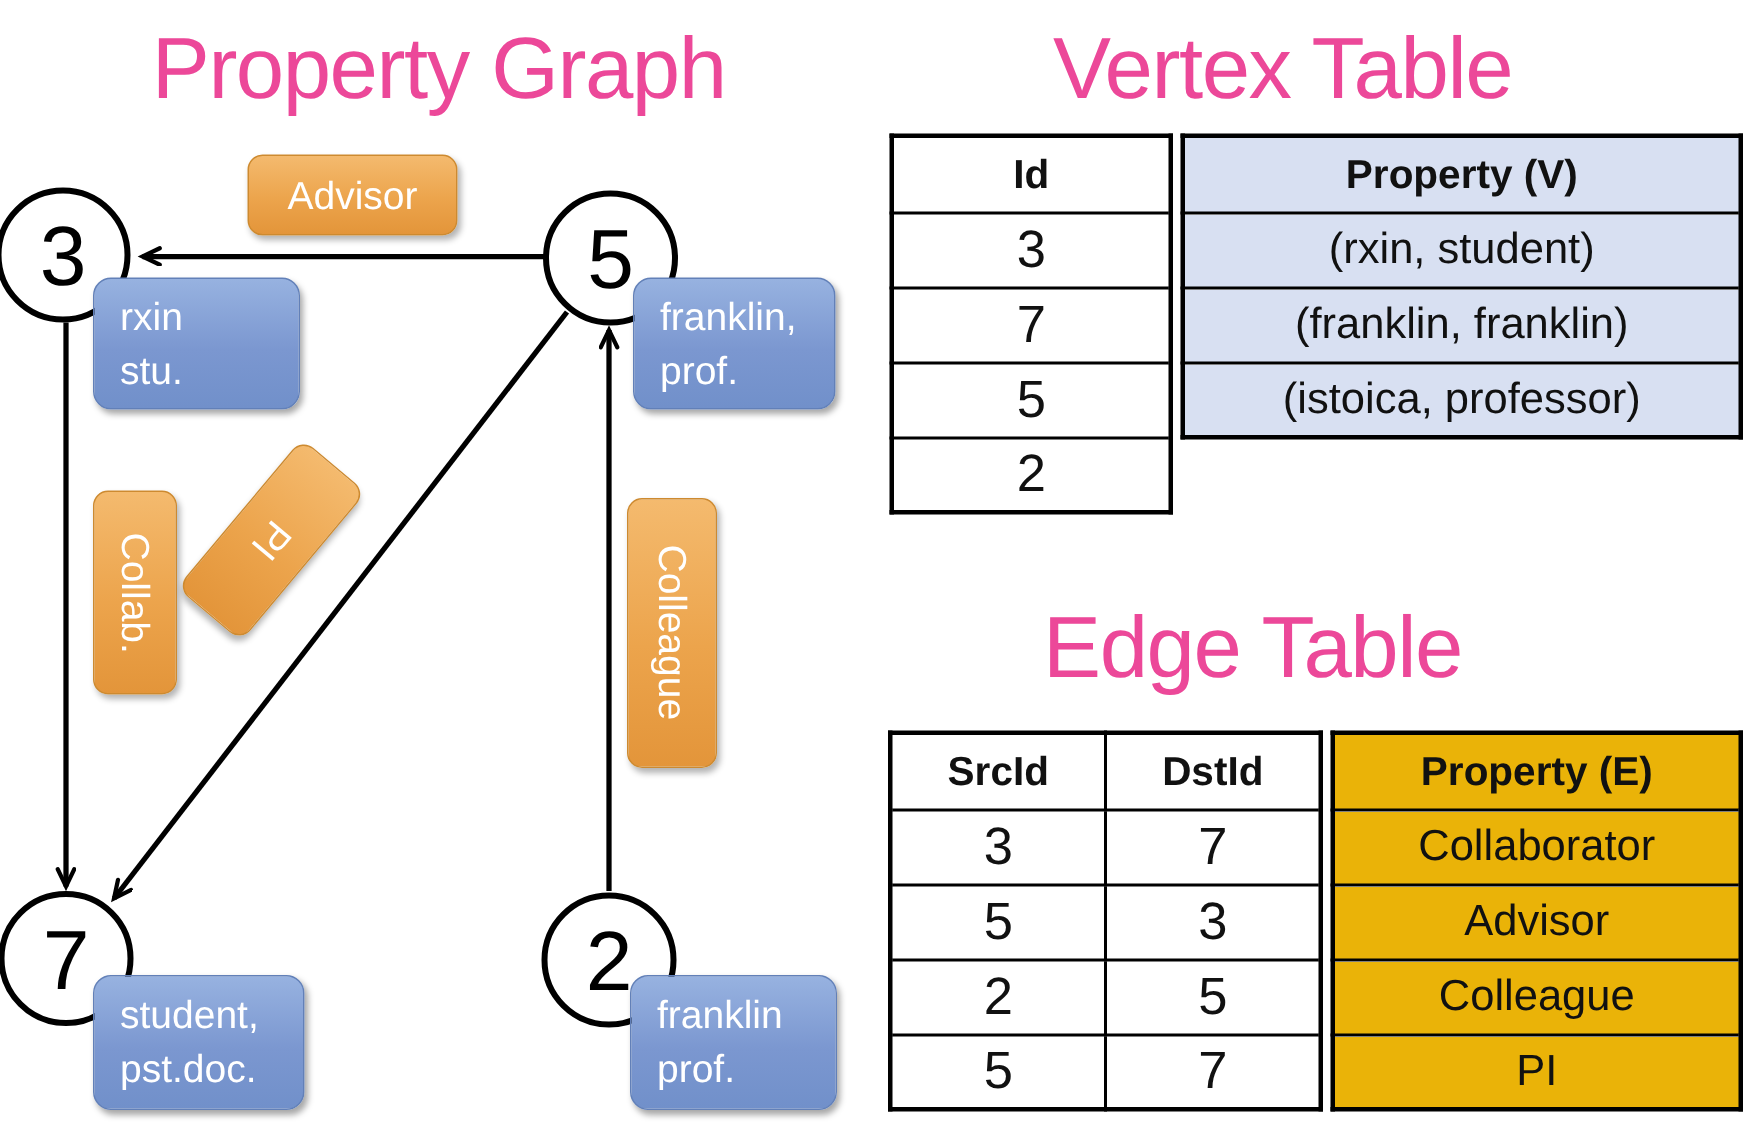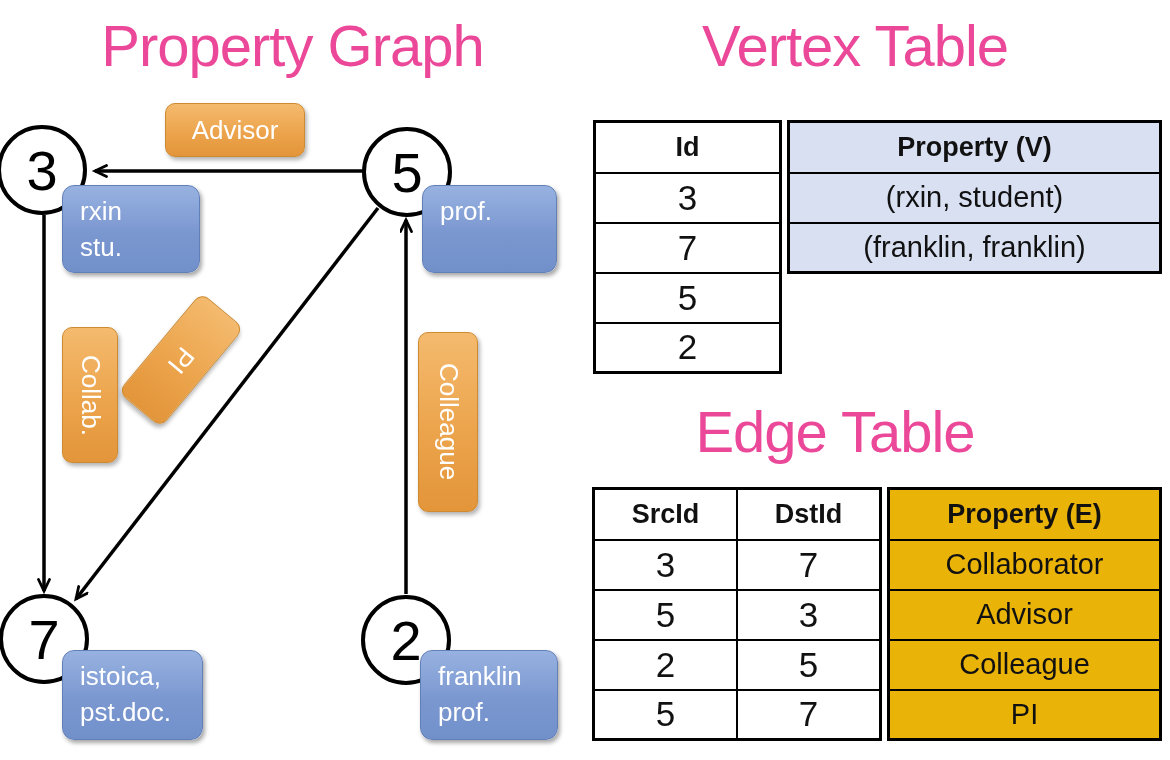--- a/index.html
+++ b/index.html
@@ -39,21 +39,21 @@
     background:linear-gradient(180deg,#f4ba6e 0%,#eca44c 55%,#e3953a 100%);
     border:1px solid #cd8a30;
     box-shadow:2px 3px 4px rgba(0,0,0,0.3);
     color:#fff; font-size:26px;
     display:flex; align-items:center; justify-content:center;
   }
   .elabel.vertical span { writing-mode:vertical-rl; }
 
   
   .tables-row { position:absolute; display:flex; gap:5px; align-items:flex-start; }
-  #vertex-tables { left:593px; top:120px; }
+  #vertex-tables { left:593px; top:89px; }
   #edge-tables   { left:592px; top:487px; }
 
   table.ptable { border-collapse:collapse; table-layout:fixed; border:3px solid #000; background:#fff; }
   .ptable th, .ptable td {
     border:2px solid #000; text-align:center; vertical-align:middle; padding:0;
     overflow:hidden; white-space:nowrap;
   }
   .ptable th { height:51px; font-size:27px; font-weight:bold; }
   .ptable td { height:50px; font-size:29px; font-weight:300; }
   .ptable td.num { font-size:35px; }
@@ -89,25 +89,26 @@
     </svg>
 
     <div id="graph-layer">
         <div class="gnode" style="left: -3px; top: 125px;">3</div>
         <div class="vprop-box" style="left: 62px; top: 185px; width: 138px; height: 88px;">
           <div>rxin</div>
           <div>stu.</div>
         </div>
         <div class="gnode" style="left: 362px; top: 127px;">5</div>
         <div class="vprop-box" style="left: 422px; top: 185px; width: 135px; height: 88px;">
+          <div>franklin,</div>
           <div>prof.</div>
         </div>
         <div class="gnode" style="left: -1px; top: 594px;">7</div>
         <div class="vprop-box" style="left: 62px; top: 650px; width: 141px; height: 90px;">
-          <div>istoica,</div>
+          <div>student,</div>
           <div>pst.doc.</div>
         </div>
         <div class="gnode" style="left: 361px; top: 595px;">2</div>
         <div class="vprop-box" style="left: 420px; top: 650px; width: 138px; height: 90px;">
           <div>franklin</div>
           <div>prof.</div>
         </div>
         <div class="elabel" style="left: 165px; top: 103px; width: 140px; height: 54px;">
           <span>Advisor</span>
         </div>
@@ -152,20 +153,23 @@
             <th class="vblue">Property (V)</th>
           </tr>
       </thead>
       <tbody id="vertex-prop-body">
           <tr>
             <td class="vblue">(rxin, student)</td>
           </tr>
           <tr>
             <td class="vblue">(franklin, franklin)</td>
           </tr>
+          <tr>
+            <td class="vblue">(istoica, professor)</td>
+          </tr>
         </tbody>
     </table>
   </div>
 
   <div id="edge-title" class="panel-title">Edge Table</div>
   <div id="edge-tables" class="tables-row">
     <table id="edge-src-table" class="ptable">
       <thead>
         <tr>
           <th>SrcId</th>

